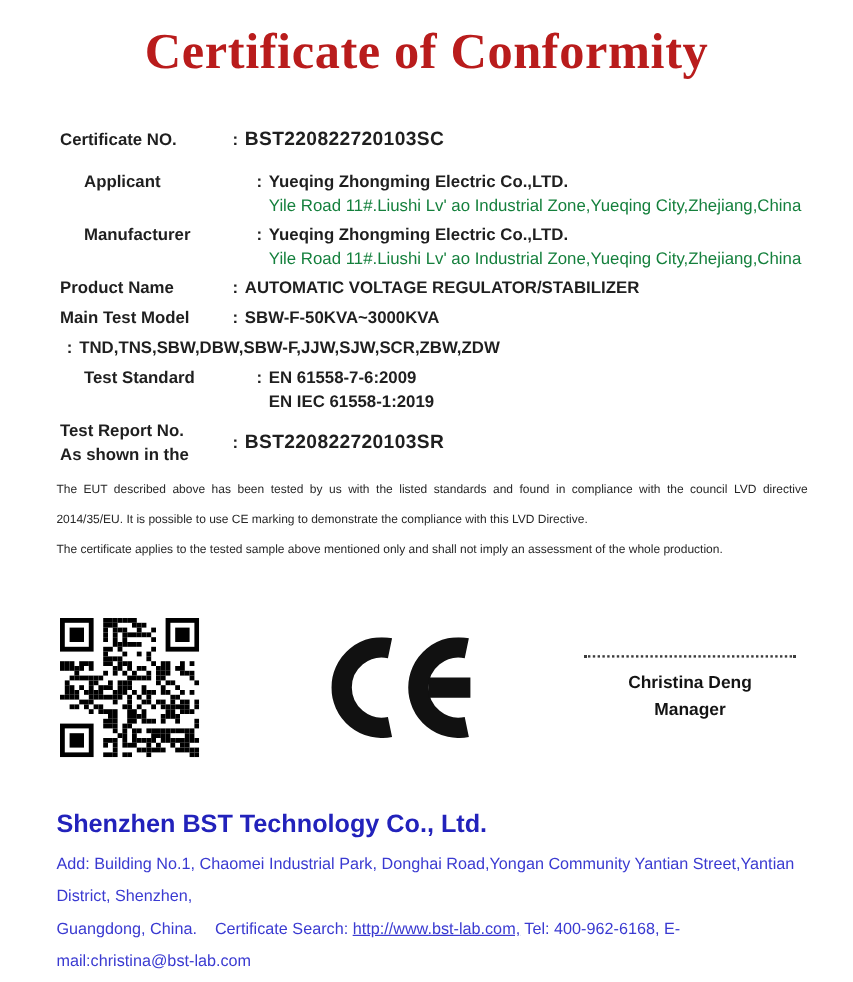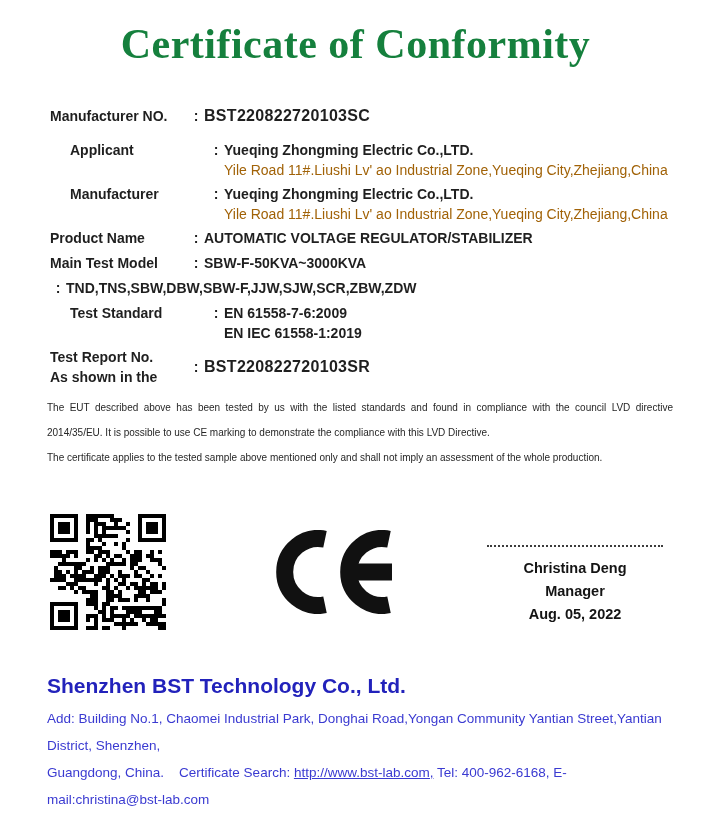--- a/index.html
+++ b/index.html
@@ -4,32 +4,32 @@
 <style>
   * { margin:0; padding:0; box-sizing:border-box; }
   html,body { background:#ffffff; }
   .page {
     position:relative; width:711px; height:818px; background:#ffffff;
     font-family:"Liberation Sans", sans-serif; color:#222; overflow:hidden;
   }
   .cert-title {
     padding-top:20px; text-align:center;
     font-family:"Liberation Serif", serif; font-weight:bold;
-    font-size:42px; letter-spacing:0.5px; color:#15803d;
+    font-size:42px; letter-spacing:0.5px; color:#b91c1c;
   }
   .fields { margin:38px 40px 0 50px; }
   .frow { display:flex; align-items:flex-start; margin-bottom:5px; }
   .frow.gap-lg { margin-bottom:14px; }
   .frow.two-line { margin-bottom:4px;margin-left:20px; }
   .frow.v-center { align-items:center; margin-top:2px; }
   .flabel { width:138px; font-weight:bold; font-size:14px; line-height:20px; color:#1f1f1f; }
   .fcolon { width:16px; font-weight:bold; font-size:14px; line-height:20px; text-align:center; color:#1f1f1f; }
   .fvalue { flex:1; font-weight:bold; font-size:14px; line-height:20px; color:#1f1f1f; }
   .fvalue .big { font-size:16px; letter-spacing:0.3px; }
-  .fvalue .sub { font-weight:normal; line-height:20px; color:#a16207; }
+  .fvalue .sub { font-weight:normal; line-height:20px; color:#15803d; }
   .statement {
     margin:8px 38px 0 47px; font-size:10px; line-height:25px;
     text-align:justify; color:#272727;
   }
   .marks-row {
     margin:44px 42px 0 50px; display:flex; justify-content:space-between; align-items:flex-start;
   }
   .qr-box { width:116px; height:116px; }
   .ce-box { margin-top:16px; margin-left:28px; }
   .sig-box { width:188px; text-align:center; margin-top:31px; }
@@ -43,21 +43,21 @@
 </head>
 <body>
 
 <div class="page">
 
   <div class="cert-title">Certificate of Conformity</div>
 
   <div class="fields">
 
     <div class="frow gap-lg">
-      <div class="flabel">Manufacturer NO.</div>
+      <div class="flabel">Certificate NO.</div>
       <div class="fcolon">:</div>
       <div class="fvalue"><span class="big">BST220822720103SC</span></div>
     </div>
 
     <div class="frow two-line">
       <div class="flabel">Applicant</div>
       <div class="fcolon">:</div>
       <div class="fvalue">
         <div>Yueqing Zhongming Electric Co.,LTD.</div>
         <div class="sub">Yile Road 11#.Liushi Lv' ao Industrial Zone,Yueqing City,Zhejiang,China</div>
@@ -443,21 +443,20 @@
         <path d="M 113 9.2 A 33.5 33.5 0 1 0 113 74.8" fill="none" stroke="#111111" stroke-width="17"></path>
 
         <line x1="81" y1="42" x2="116" y2="42" stroke="#111111" stroke-width="17"></line>
       </svg>
     </div>
 
     <div class="sig-box">
       <div class="sig-line"></div>
       <div class="sig-name">Christina Deng</div>
       <div class="sig-role">Manager</div>
-      <div class="sig-date">Aug. 05, 2022</div>
     </div>
 
   </div>
 
   <div class="footer">
     <div class="company">Shenzhen BST Technology Co., Ltd.</div>
     <div class="addr">Add: Building No.1, Chaomei Industrial Park, Donghai Road,Yongan Community Yantian Street,Yantian District, Shenzhen,</div>
     <div class="addr"><span>Guangdong, China.    Certificate Search: </span><a href="#">http://www.bst-lab.com,</a><span> Tel: 400-962-6168, E-mail:christina@bst-lab.com</span></div>
   </div>
 

